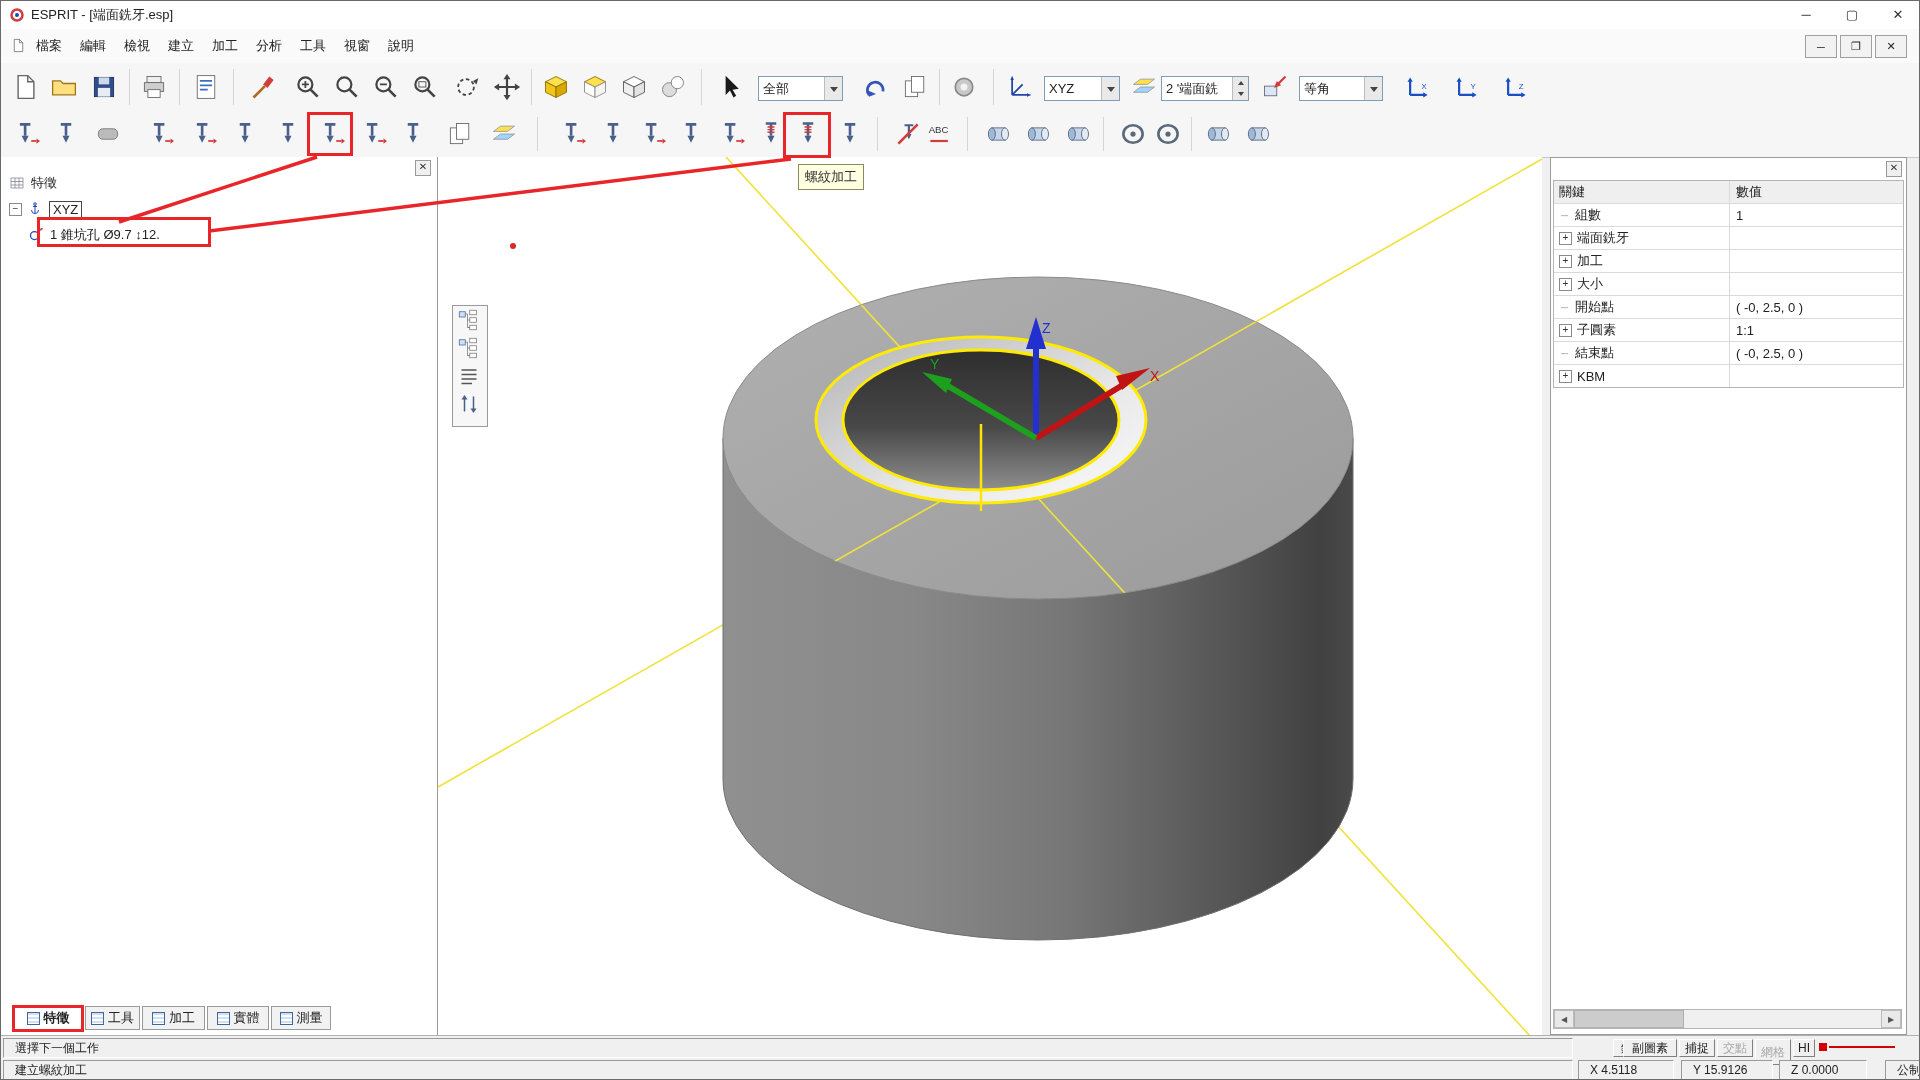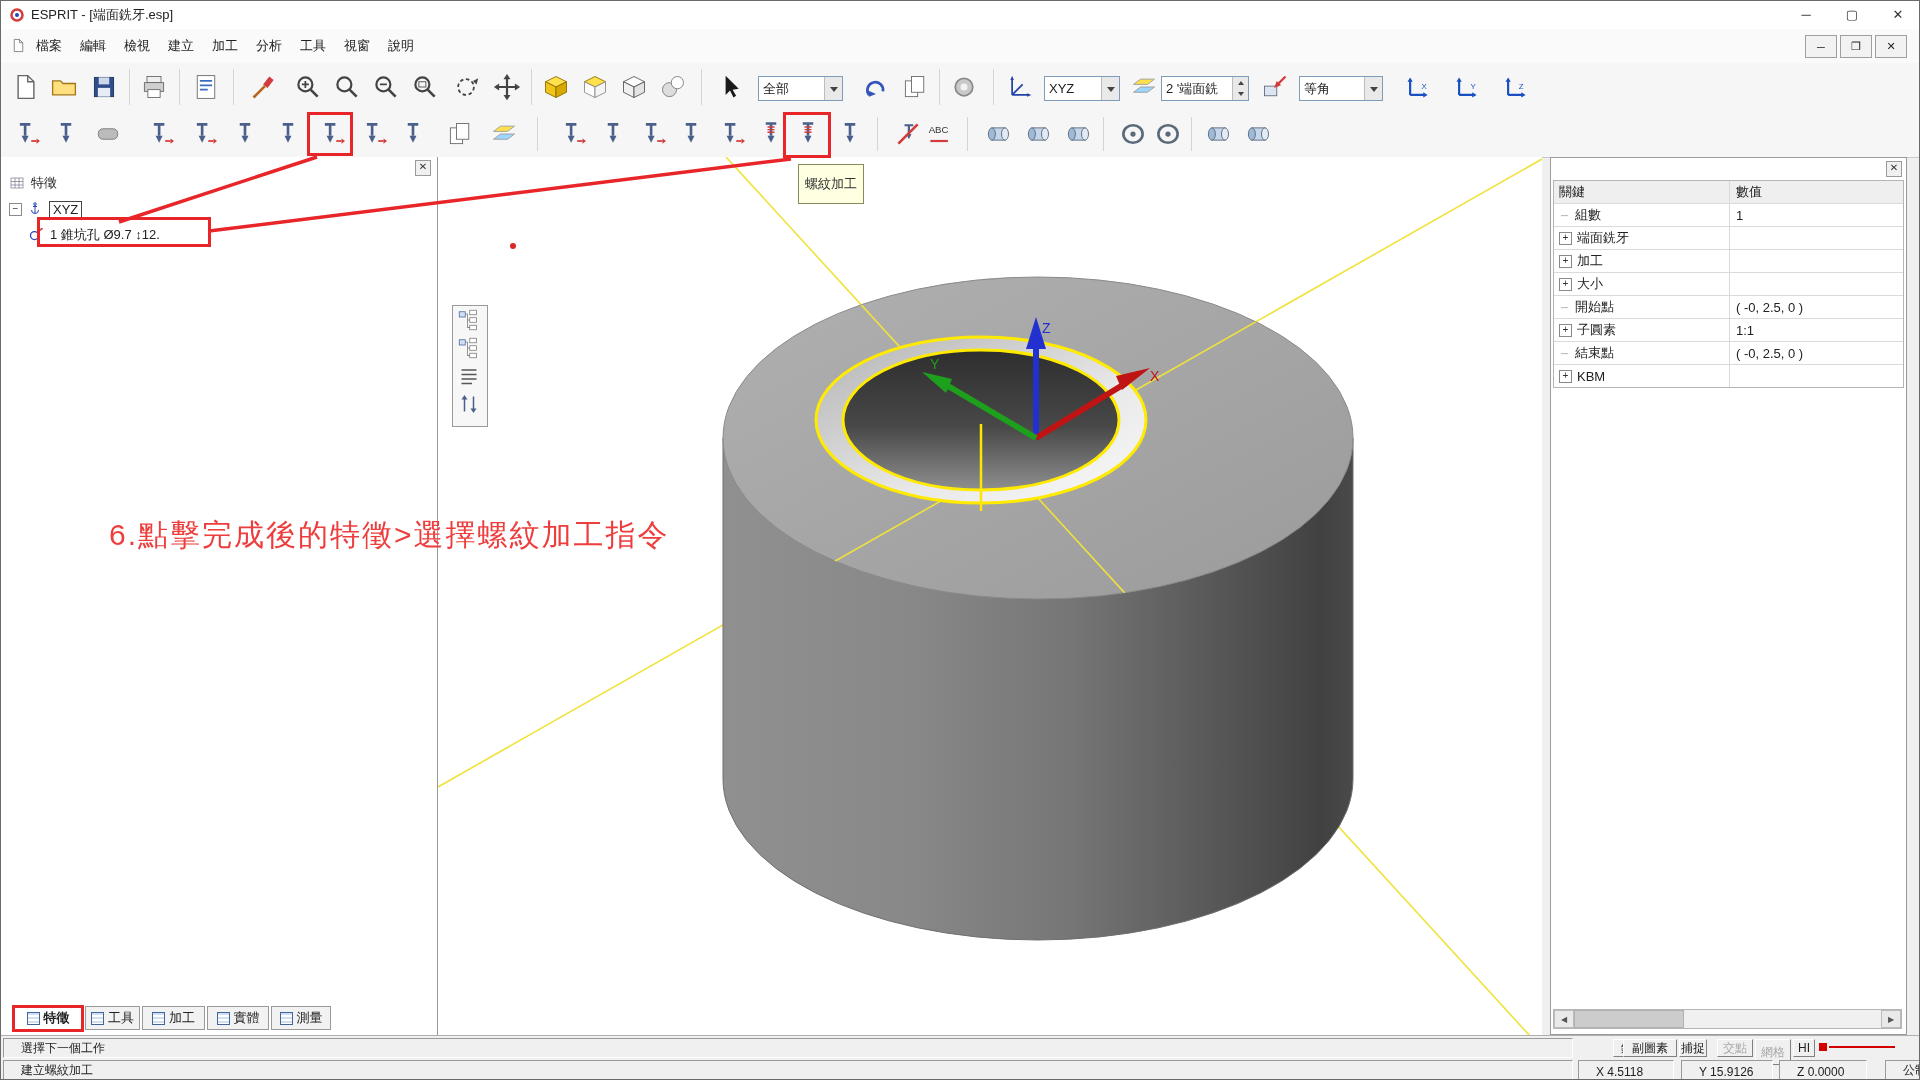--- a/index.html
+++ b/index.html
@@ -51,27 +51,27 @@
   .pkey{width:176px;display:flex;align-items:center;padding-left:5px;border-right:1px solid #dadada;box-sizing:border-box}
   .pval{flex:1;display:flex;align-items:center;padding-left:6px;white-space:nowrap;overflow:hidden}
   .exp{width:11px;height:11px;border:1px solid #8a8a8a;font-size:10px;line-height:9px;text-align:center;margin-right:5px;background:#fff;color:#333;flex:0 0 auto}
   .dash{width:11px;text-align:center;color:#999;font-size:10px;margin-right:5px;flex:0 0 auto}
   
   .hscroll{position:absolute;height:20px;background:#f0f0f0;border:1px solid #b5b5b5;box-sizing:border-box;display:flex}
   .sbtn{width:20px;height:100%;background:#e9e9e9;border:1px solid #bcbcbc;box-sizing:border-box;display:flex;align-items:center;justify-content:center;font-size:8px;color:#555}
   .sthumb{width:110px;height:100%;background:#cccccc;border:1px solid #b0b0b0;box-sizing:border-box}
   
   #statusbar{position:absolute;left:0;top:1034px;width:1920px;height:46px;background:#f0f0f0;border-top:1px solid #b0b0b0}
-  .scell{position:absolute;border:1px solid;border-color:#9a9a9a #fff #fff #9a9a9a;font-size:12px;display:flex;align-items:flex-end;padding:0 17px;background:#f0f0f0;box-sizing:border-box;white-space:nowrap}
+  .scell{position:absolute;border:1px solid;border-color:#9a9a9a #fff #fff #9a9a9a;font-size:12px;display:flex;align-items:center;padding:0 11px;background:#f0f0f0;box-sizing:border-box;white-space:nowrap}
   .tcell{position:absolute;border:1px solid;border-color:#fff #808080 #808080 #fff;font-size:12px;display:flex;align-items:center;justify-content:center;background:#f0f0f0;box-sizing:border-box;white-space:nowrap}
   .tcell.off{color:#a8a8a8}
   
   #overlay{position:absolute;left:0;top:0;width:1920px;height:1080px;pointer-events:none;z-index:60}
   .redbox{position:absolute;border:3px solid #e8262a;box-sizing:border-box;pointer-events:none;z-index:61}
-  .tip{position:absolute;background:#ffffe1;border:1px solid #8a8a5a;font-size:13px;padding:10px 6px;color:#333;z-index:62;white-space:nowrap}
+  .tip{position:absolute;background:#ffffe1;border:1px solid #8a8a5a;font-size:13px;padding:3px 6px;color:#333;z-index:62;white-space:nowrap}
   .step{position:absolute;left:108px;top:514px;font-size:30px;color:#ee3d3d;z-index:62;letter-spacing:2px;white-space:nowrap}
   .reddot{position:absolute;left:509px;top:242px;width:6px;height:6px;border-radius:50%;background:#d42a2a;z-index:62}
   .sep{position:absolute;width:1px;background:#d5d5d5;top:6px;bottom:6px}
 </style>
 </head>
 <body>
 
 <svg width="0" height="0" style="position:absolute">
 <defs>
   <symbol id="s-page" viewBox="0 0 32 32">
@@ -818,21 +818,21 @@
   <div id="statusbar">
     <div class="scell" style="left:2px;top:2px;width:1570px;height:20px">
       <span>選擇下一個工作</span>
     </div>
     <div class="tcell" style="left:1612px;top:3px;width:40px;height:18px">
         <span>銑床</span>
       </div>
     <div class="tcell" style="left:1622px;top:3px;width:54px;height:18px">
         <span>副圖素</span>
       </div>
-    <div class="tcell" style="left:1678px;top:3px;width:28px;height:18px">
+    <div class="tcell" style="left:1678px;top:3px;width:36px;height:18px">
         <span>捕捉</span>
       </div>
     <div class="tcell off" style="left:1716px;top:3px;width:36px;height:18px">
         <span>交點</span>
       </div>
     <div class="tcell off" style="left:1754px;top:3px;width:36px;height:26px">
         <span>網格</span>
       </div>
     <div class="tcell" style="left:1792px;top:3px;width:22px;height:18px">
         <span>HI</span>
@@ -859,16 +859,15 @@
 
   <svg id="overlay">
     <line x1="118" y1="221" x2="316" y2="156" stroke="#e8262a" stroke-width="3.5"></line>
     <line x1="208" y1="230" x2="790" y2="158" stroke="#e8262a" stroke-width="3.5"></line>
   </svg>
   <div class="redbox" style="left:306px;top:111px;width:46px;height:44px"></div>
   <div class="redbox" style="left:782px;top:111px;width:48px;height:46px"></div>
   <div class="redbox" style="left:36px;top:216px;width:174px;height:30px"></div>
   <div class="redbox" style="left:11px;top:1004px;width:72px;height:27px"></div>
   <div class="tip" style="left:797px;top:163px">螺紋加工</div>
-  <div class="step">6.點擊完成後的特徵&gt;選擇螺紋加工指令</div>
   <div class="reddot"></div>
 
 </div>
 
 </body></html>

